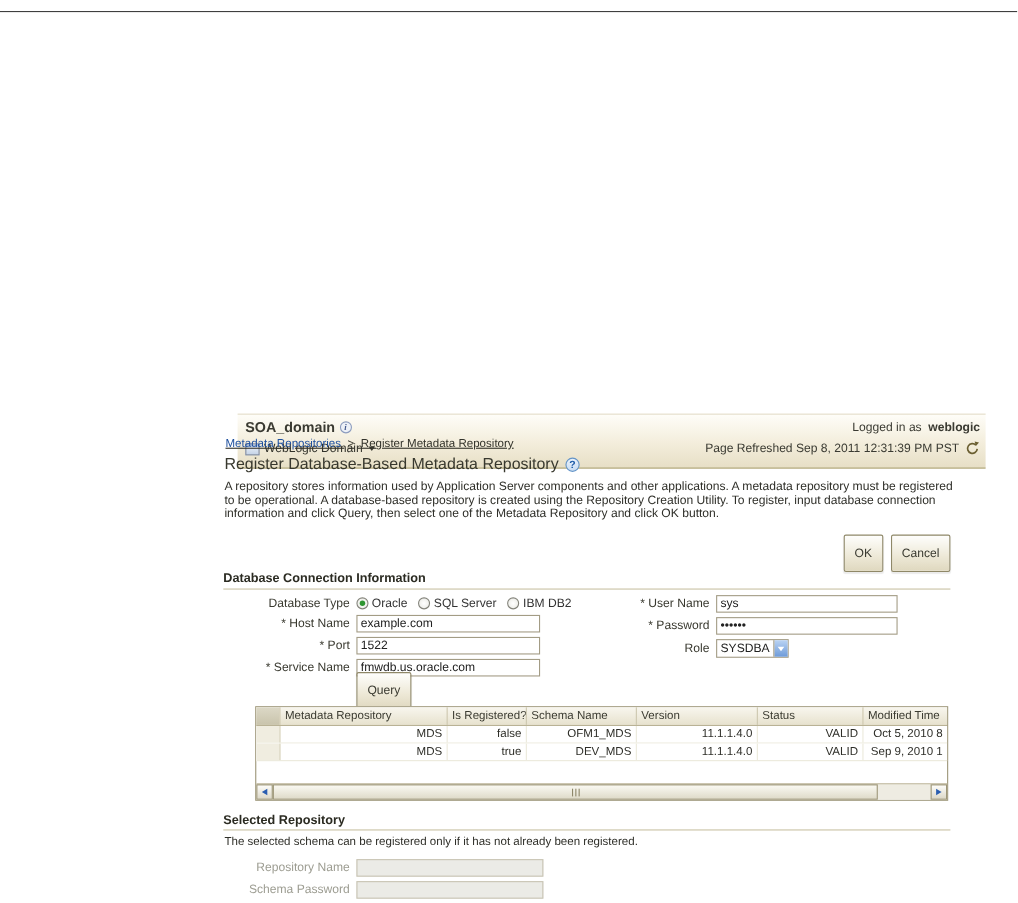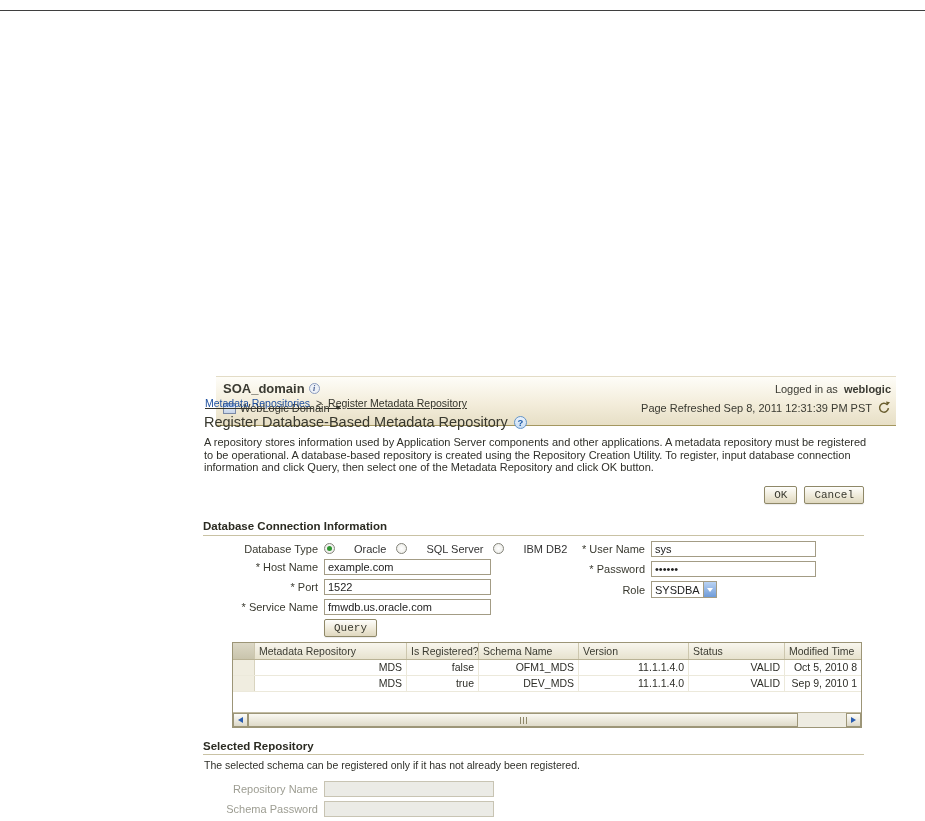--- a/index.html
+++ b/index.html
@@ -36,42 +36,42 @@
   .crumb-sep { margin:0 3px; }
   .title-row { position:absolute; left:4px; top:78px; display:flex; align-items:center; gap:6px; }
   .pg-title { font-size:14.5px; color:#38382E; }
   .help-icon { width:13px; height:13px; border-radius:50%; background:linear-gradient(#EAF2FB,#C9DDF3);
                border:1px solid #6394C8; color:#1D5CA8; font-weight:bold; font-size:9.5px; line-height:12px;
                text-align:center; display:inline-block; cursor:pointer; }
   .desc { position:absolute; left:4px; top:100px; width:673px; font-size:11px; line-height:12.5px; color:#2F2F29; }
 
   
   .actions { position:absolute; right:16px; top:150px; display:flex; gap:7px; }
-  .btn { font-family:Liberation Mono, monospace; font-size:11px; color:#3A3A30;
+  .btn { font-family:Liberation Sans, sans-serif; font-size:11px; color:#3A3A30;
          background:linear-gradient(#FEFEFC,#EDE8D6 60%,#DFD8BF); border:1px solid #8F8868; border-radius:2px;
-         height:18px; padding:0 9px; cursor:pointer; box-shadow:0 1px 1px rgba(0,0,0,0.08); }
+         height:34px; padding:0 9px; cursor:pointer; box-shadow:0 1px 1px rgba(0,0,0,0.08); }
 
   
   .sec-title { position:absolute; left:3px; font-weight:bold; font-size:11.5px; color:#2B2B22; }
   .sec1 { top:184px; } .sec2 { top:404px; }
   .hr { position:absolute; left:3px; width:661px; height:1px; background:#C9C2A4; }
   .hr1 { top:199px; } .hr2 { top:418px; }
 
   
   .frow { position:absolute; left:3px; display:flex; align-items:center; height:17px; }
   .frow-r { position:absolute; left:360px; display:flex; align-items:center; height:17px; }
   .lbl { width:115px; text-align:right; margin-right:6px; color:#39392F; }
   .lbl-r { width:85px; text-align:right; margin-right:6px; color:#39392F; }
   .lbl.dis { color:#9D9D92; }
   .inp { height:16px; border:1px solid #A39C85; background:#fff; font:11px "Liberation Sans", sans-serif;
          padding:0 3px; color:#222; }
   .inp.disabled { background:#EBEBE6; border-color:#C8C4B3; }
   .w167 { width:167px; } .w165 { width:165px; } .w170 { width:170px; }
   .radio-group { display:flex; align-items:center; gap:10px; }
-  .radio-item { display:flex; align-items:center; gap:19px; cursor:pointer; }
+  .radio-item { display:flex; align-items:center; gap:3px; cursor:pointer; }
   .radio { width:11px; height:11px; border-radius:50%; border:1px solid #83837A;
            background:radial-gradient(#fff,#E8E8E2); position:relative; display:inline-block; }
   .radio.checked::after { content:""; position:absolute; left:2px; top:2px; width:5px; height:5px;
                           border-radius:50%; background:#2E9531; }
   .select { display:flex; width:66px; height:17px; border:1px solid #A39C85; background:#fff; align-items:center; cursor:pointer;justify-content:flex-end; }
   .select .val { flex:1; padding:0 3px; color:#222; }
   .ddl-btn { width:15px; height:15px; background:linear-gradient(#BAD3F3,#6E9BD9); border-left:1px solid #A39C85;
              display:flex; align-items:center; justify-content:center; }
   .ddl-arr { width:0; height:0; border-left:3px solid transparent; border-right:3px solid transparent; border-top:4px solid #fff; }
 

